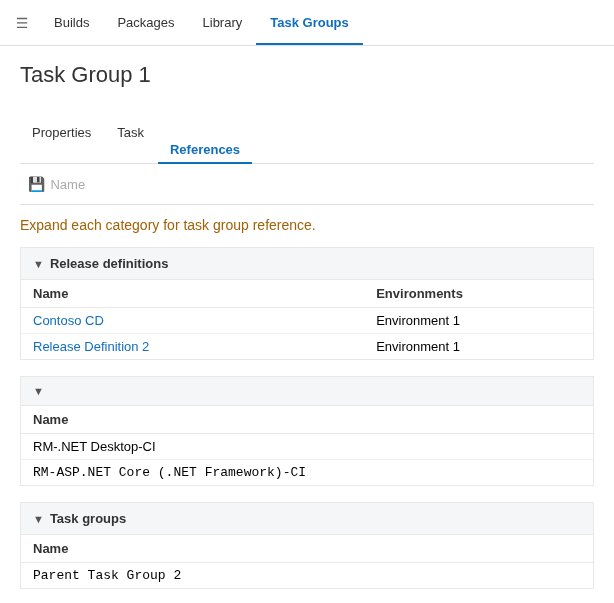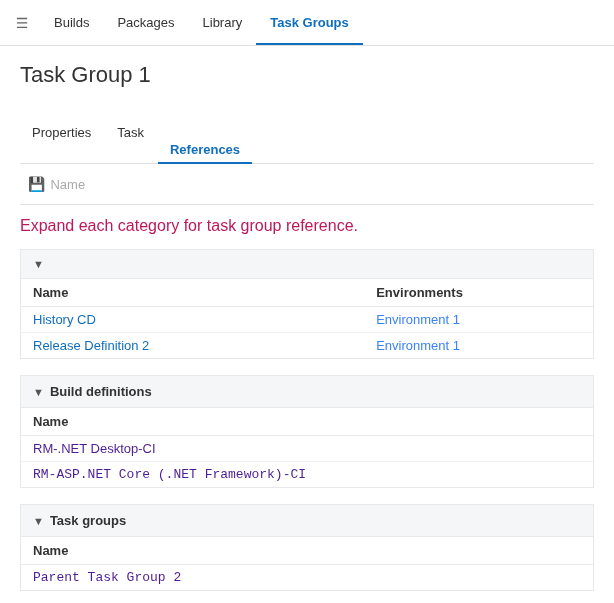--- a/index.html
+++ b/index.html
@@ -125,22 +125,22 @@
       font-size: 13px;
       background: none;
       border: none;
     }
     .toolbar-btn .icon {
       font-size: 14px;
     }
 
     
     .description {
-      font-size: 16px;
-      color: #be185d;
+      font-size: 14px;
+      color: #a16207;
       margin-bottom: 14px;
     }
 
     
     .section {
       margin-bottom: 16px;
       border: 1px solid #e8e8e8;
     }
     .section-header {
       background: #f4f6f8;
@@ -168,42 +168,42 @@
       text-align: left;
       padding: 6px 12px;
       font-weight: 600;
       font-size: 13px;
       color: #333;
       border-bottom: 1px solid #e8e8e8;
     }
     .ref-table td {
       padding: 5px 12px;
       font-size: 13px;
-      color: #3b82f6;
+      color: #000000;
       border-bottom: 1px solid #f0f0f0;
     }
     .ref-table tr:last-child td {
       border-bottom: none;
     }
     .ref-table td.link, .ref-table td a {
       color: #106ebe;
       cursor: pointer;
       text-decoration: none;
     }
     .col-name { width: 60%; }
     .col-env { width: 40%; }
 
     
     .ref-list {
       padding: 0;
     }
     .ref-list-item {
       padding: 5px 12px;
       font-size: 13px;
-      color: #4c1d95;
+      color: #000000;
       cursor: pointer;
       border-bottom: 1px solid #f0f0f0;
     }
     .ref-list-item:last-child { border-bottom: none; font-family: Liberation Mono, monospace; }
     .ref-list-header {
       padding: 6px 12px;
       font-size: 13px;
       font-weight: 600;
       color: #333;
       border-bottom: 1px solid #e8e8e8;
@@ -237,45 +237,45 @@
       <span class="icon">💾</span>
       <span>Name</span>
     </button>
   </div>
 
   <p class="description">Expand each category for task group reference.</p>
 
   <div class="section">
     <div class="section-header">
       <span class="chevron">▼</span>
+      <span>Release definitions</span>
     </div>
     <table class="ref-table">
       <thead>
         <tr>
           <th class="col-name">Name</th>
           <th class="col-env">Environments</th>
         </tr>
       </thead>
       <tbody>
         <tr class="table-row">
-          <td class="link col-name">History CD</td>
+          <td class="link col-name">Contoso CD</td>
           <td class="col-env">Environment 1</td>
         </tr>
         <tr class="table-row">
           <td class="link col-name">Release Definition 2</td>
           <td class="col-env">Environment 1</td>
         </tr>
       </tbody>
     </table>
   </div>
 
   <div class="section">
     <div class="section-header">
       <span class="chevron">▼</span>
-      <span>Build definitions</span>
     </div>
     <div class="ref-list-header">Name</div>
     <div class="ref-list">
       <div class="ref-list-item">RM-.NET Desktop-CI</div>
       <div class="ref-list-item">RM-ASP.NET Core (.NET Framework)-CI</div>
     </div>
   </div>
 
   <div class="section">
     <div class="section-header">

